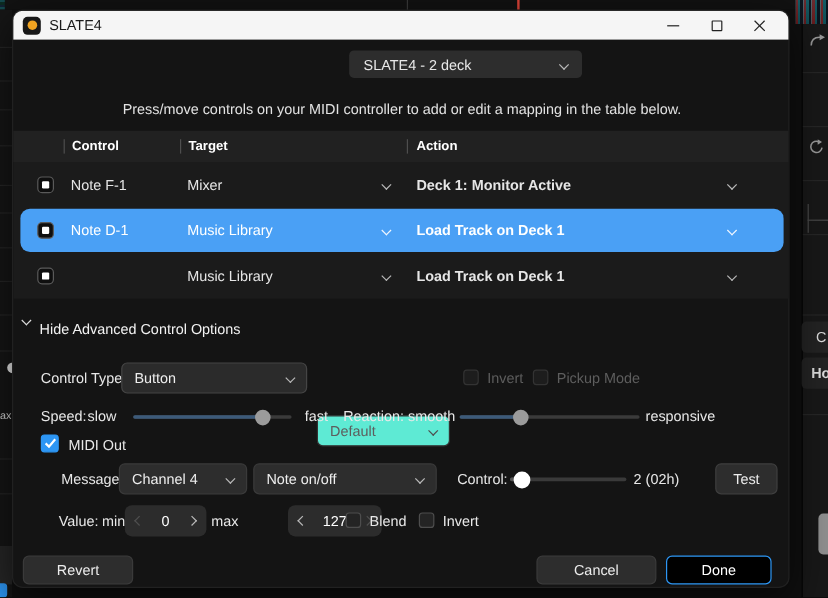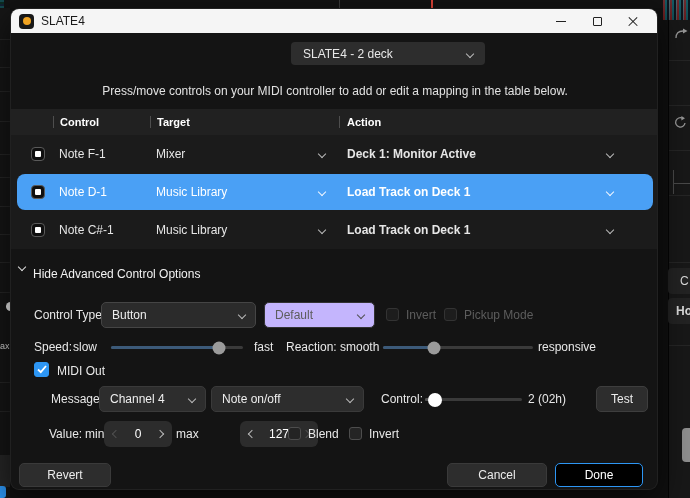--- a/index.html
+++ b/index.html
@@ -89,21 +89,21 @@
   .adv-toggle { left:8px; top:258px; display:flex; height:18px; cursor:default; }
   .adv-toggle .chev { margin-right:8px; margin-top:-3px; }
   .adv-toggle span.lbl { color:#f2f2f2; }
 
   .lbl { line-height:15px; }
   .dim-t { color:#5d5d5d; }
 
   .dd { position:absolute; height:26px; background:#2b2b2b; border:1px solid #454545; border-radius:5px;
     display:flex; align-items:center; padding:0 10px; color:#eee; }
   .dd .chev { margin-left:auto; }
-  .dd.disabled { background:#c4b5fd; border-color:#323232; color:#5d5d5d; }
+  .dd.disabled { background:#5eead4; border-color:#323232; color:#5d5d5d;margin-top:44px; }
   .dd.plain { background:#2d2d2d; border-color:#3a3a3a; }
 
   .cb { position:absolute; width:13px; height:13px; border-radius:3px; background:#242424; border:1px solid #4d4d4d; }
   .cb.dim { background:#1d1d1d; border-color:#333; }
   .cb.checked { width:15px; height:15px; background:#2d96f4; border-color:#2d96f4;
     display:flex; align-items:center; justify-content:center; }
 
   .slider { position:absolute; height:3px; background:#3a3a3a; border-radius:2px; }
   .slider .fill { position:absolute; left:0; top:0; bottom:0; width:var(--p,50%); background:#3c5a79; border-radius:2px; }
   .slider .thumb { position:absolute; left:var(--p,50%); top:50%; transform:translate(-50%,-50%);
@@ -238,21 +238,20 @@
         <span class="cell c-target">Music Library</span>
         <span class="chev white c-tchev"></span>
         <span class="cell c-action">Load Track on Deck 1</span>
         <span class="chev white c-achev"></span>
       </div>
 
       <div class="trow" style="top:102px">
         <span class="rowcb">
             <span class="sq"></span>
           </span>
-        <span class="cell c-control">Note C#-1</span>
         <span class="cell c-target">Music Library</span>
         <span class="chev c-tchev"></span>
         <span class="cell c-action">Load Track on Deck 1</span>
         <span class="chev c-achev"></span>
       </div>
     </div>
 
     <div class="abs adv-toggle">
       <span class="chev" style="border-color:#dcdcdc"></span>
       <span class="lbl">Hide Advanced Control Options</span>

